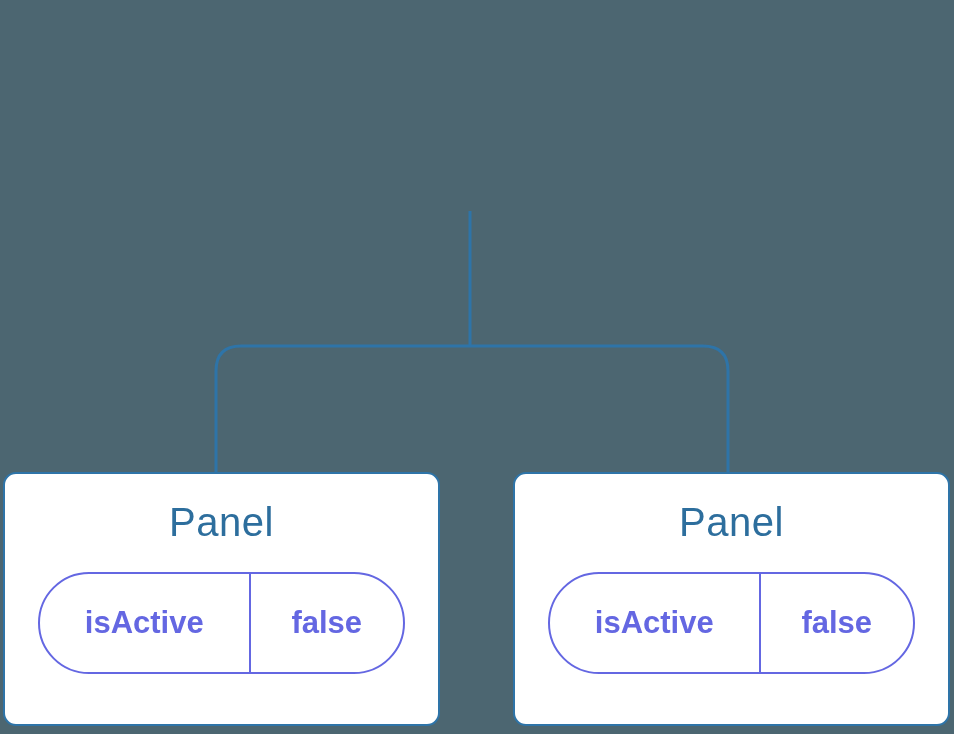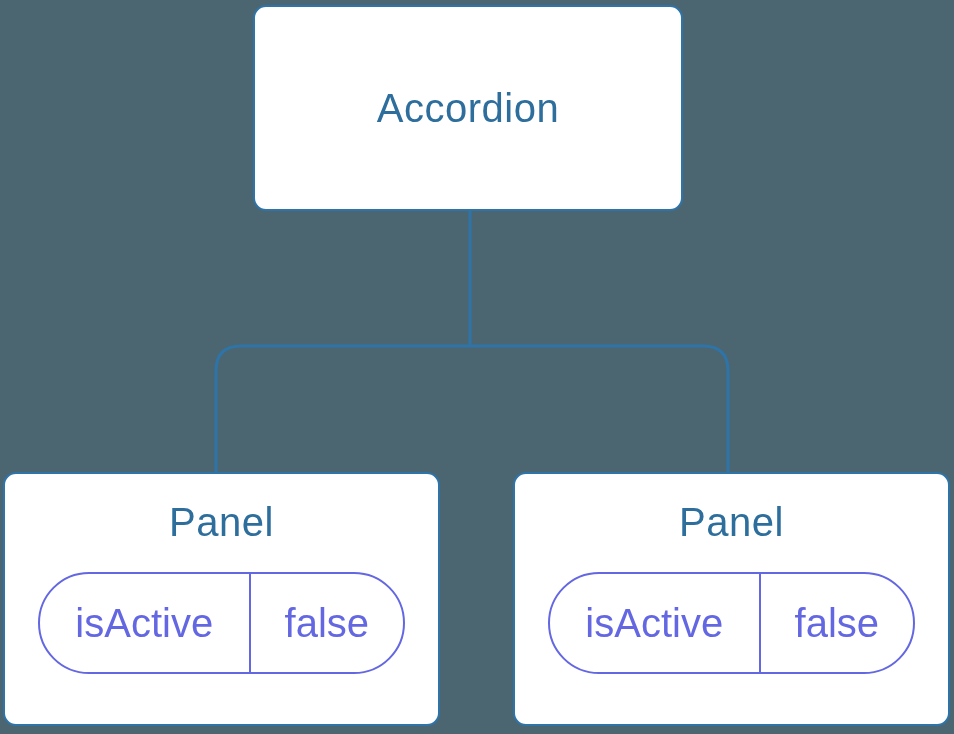--- a/index.html
+++ b/index.html
@@ -63,43 +63,40 @@
     border-radius: 51px;
     display: flex;
     overflow: hidden;
     background: var(--node-bg, #FFFFFF);
   }
   .prop-name, .prop-value {
     display: flex;
     align-items: center;
     justify-content: center;
     color: var(--prop, #6467E2);
-    font-size: 40px;
-    font-weight: 400;
+    font-size: 31px;
+    font-weight: 700;
     white-space: nowrap;
   }
   .prop-name {
     flex: 0 0 58%;
     border-right: 2px solid var(--prop, #6467E2);
   }
   .prop-value { flex: 1 1 auto; }
 </style>
 </head>
 <body>
 
 <div class="stage">
 
   <svg class="connectors" viewBox="0 0 954 734" xmlns="http://www.w3.org/2000/svg" aria-hidden="true">
     <path d="M470 211 L470 346" fill="none" stroke="#2E74A8" stroke-width="3"></path>
     <path d="M216 472 L216 371 Q216 346 241 346 L703 346 Q728 346 728 371 L728 472" fill="none" stroke="#2E74A8" stroke-width="3"></path>
   </svg>
 
-  <div class="node node-root">
-    <div class="node-label">Accordion</div>
-  </div>
 
   <div class="node node-panel left">
     <div class="node-label">Panel</div>
     <div class="prop-pill">
       <div class="prop-name">isActive</div>
       <div class="prop-value">false</div>
     </div>
   </div>
 
   <div class="node node-panel right">

